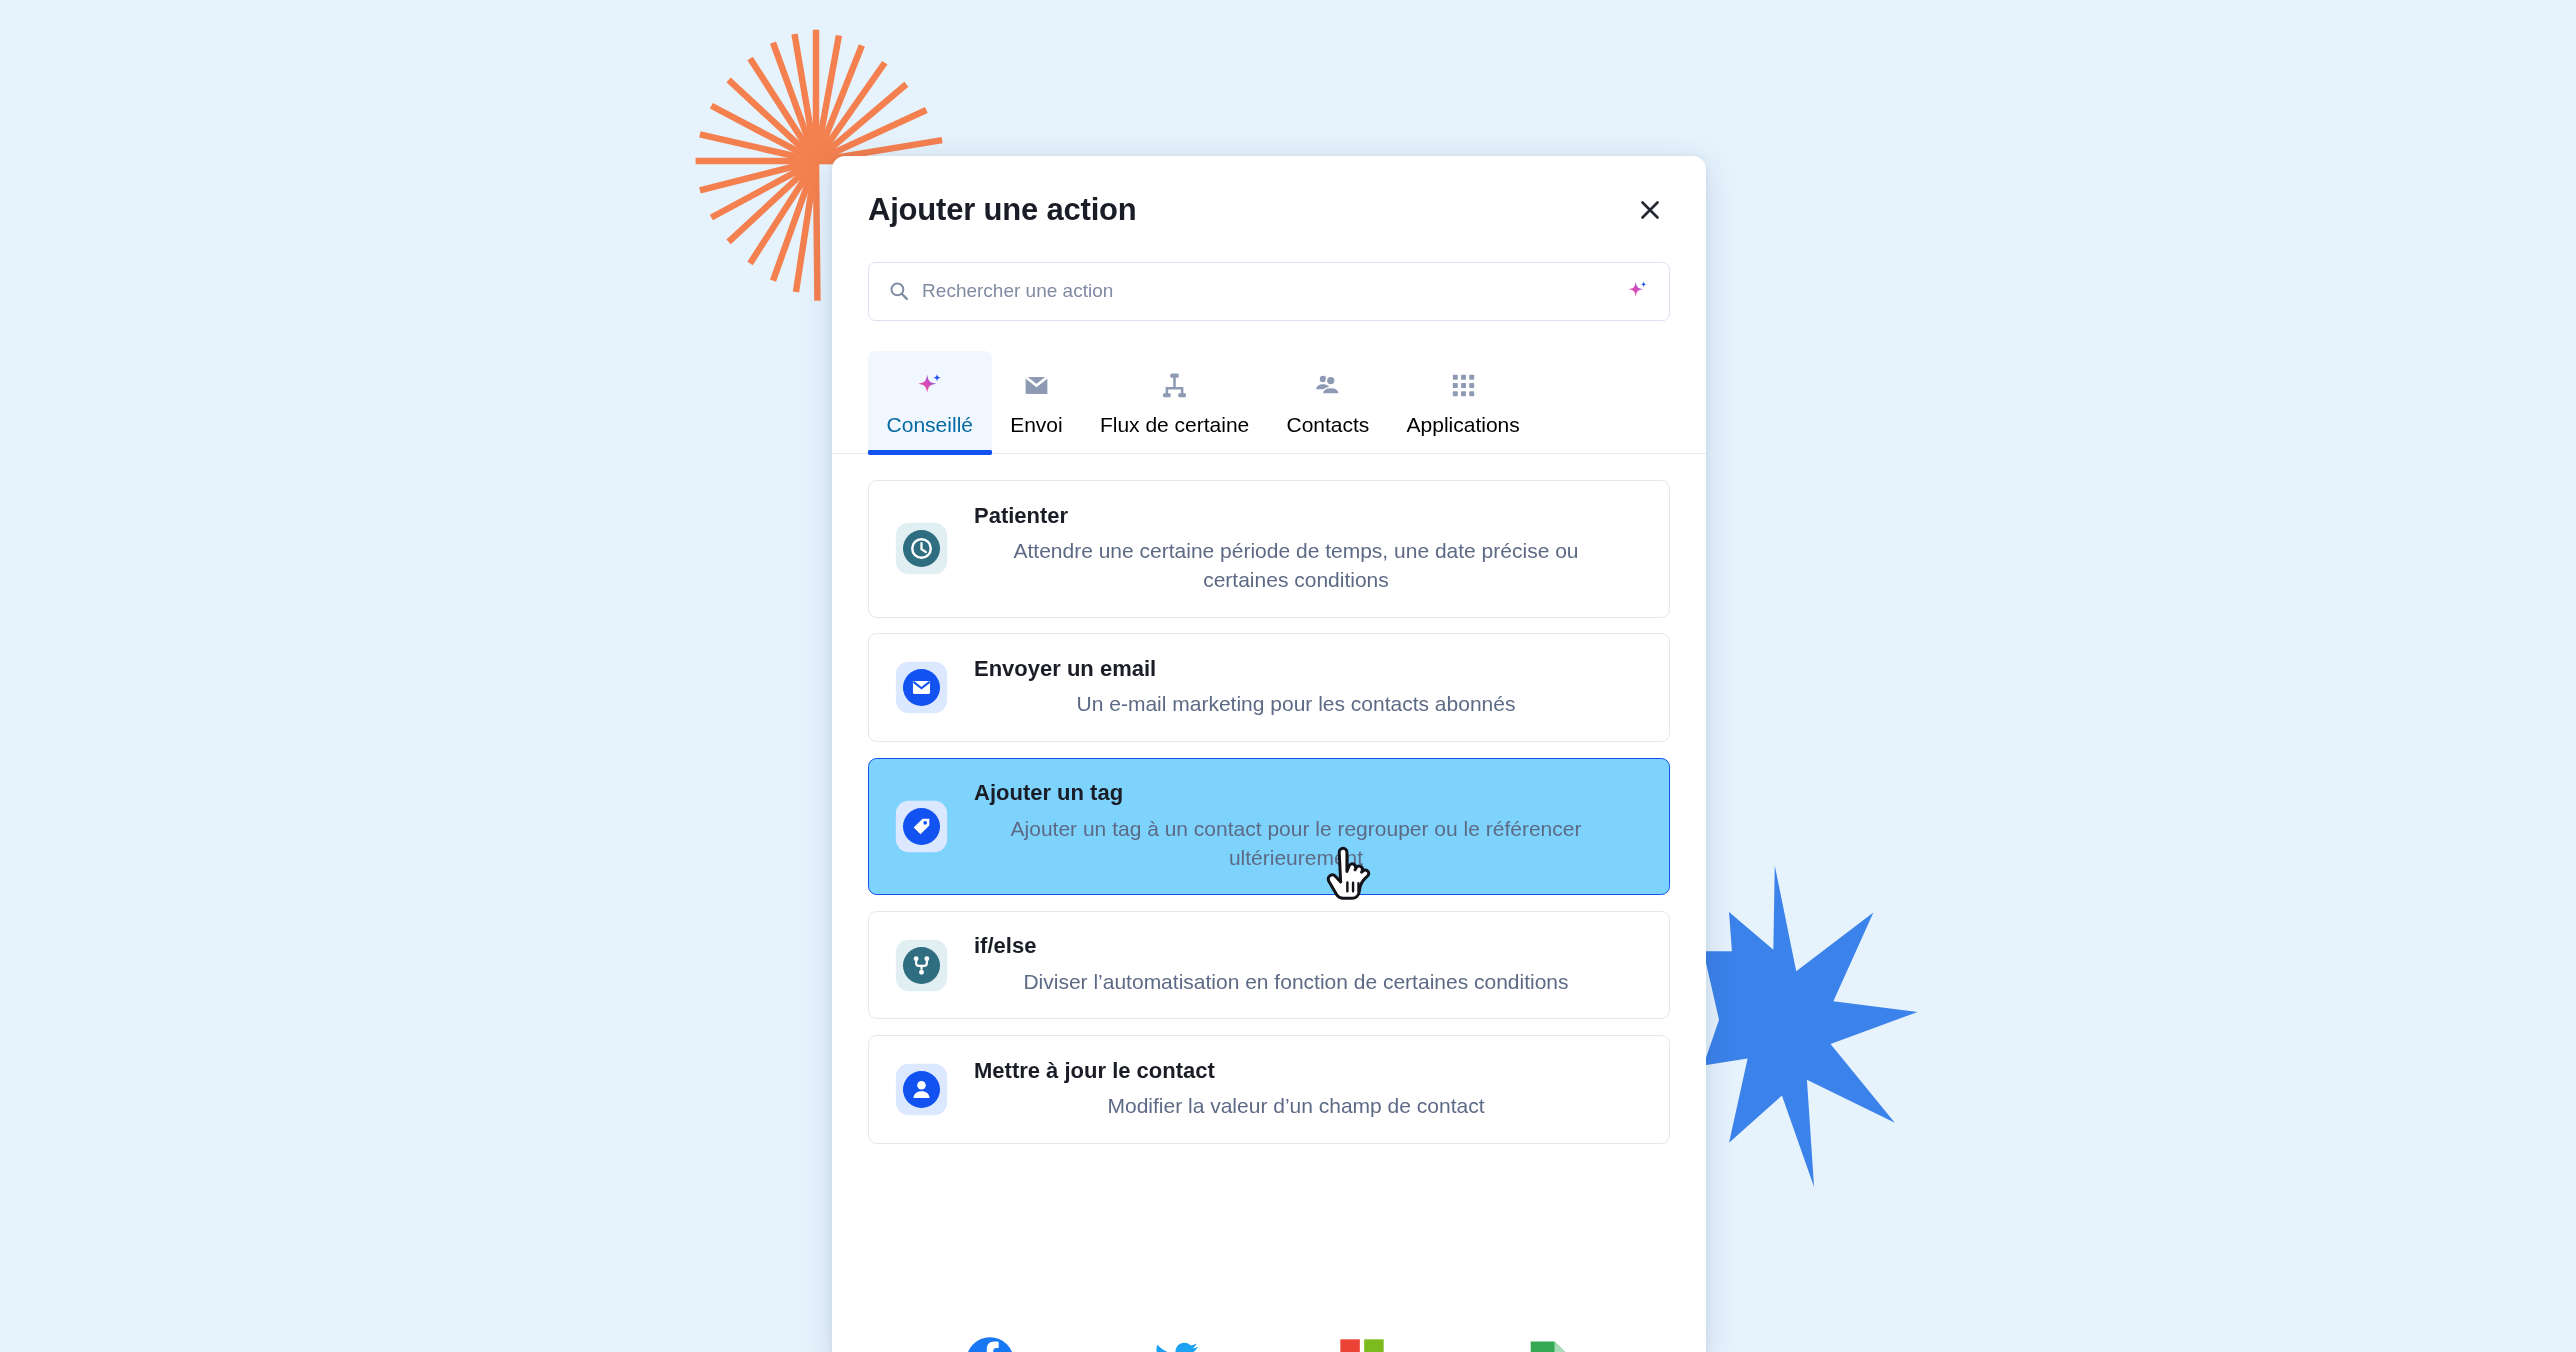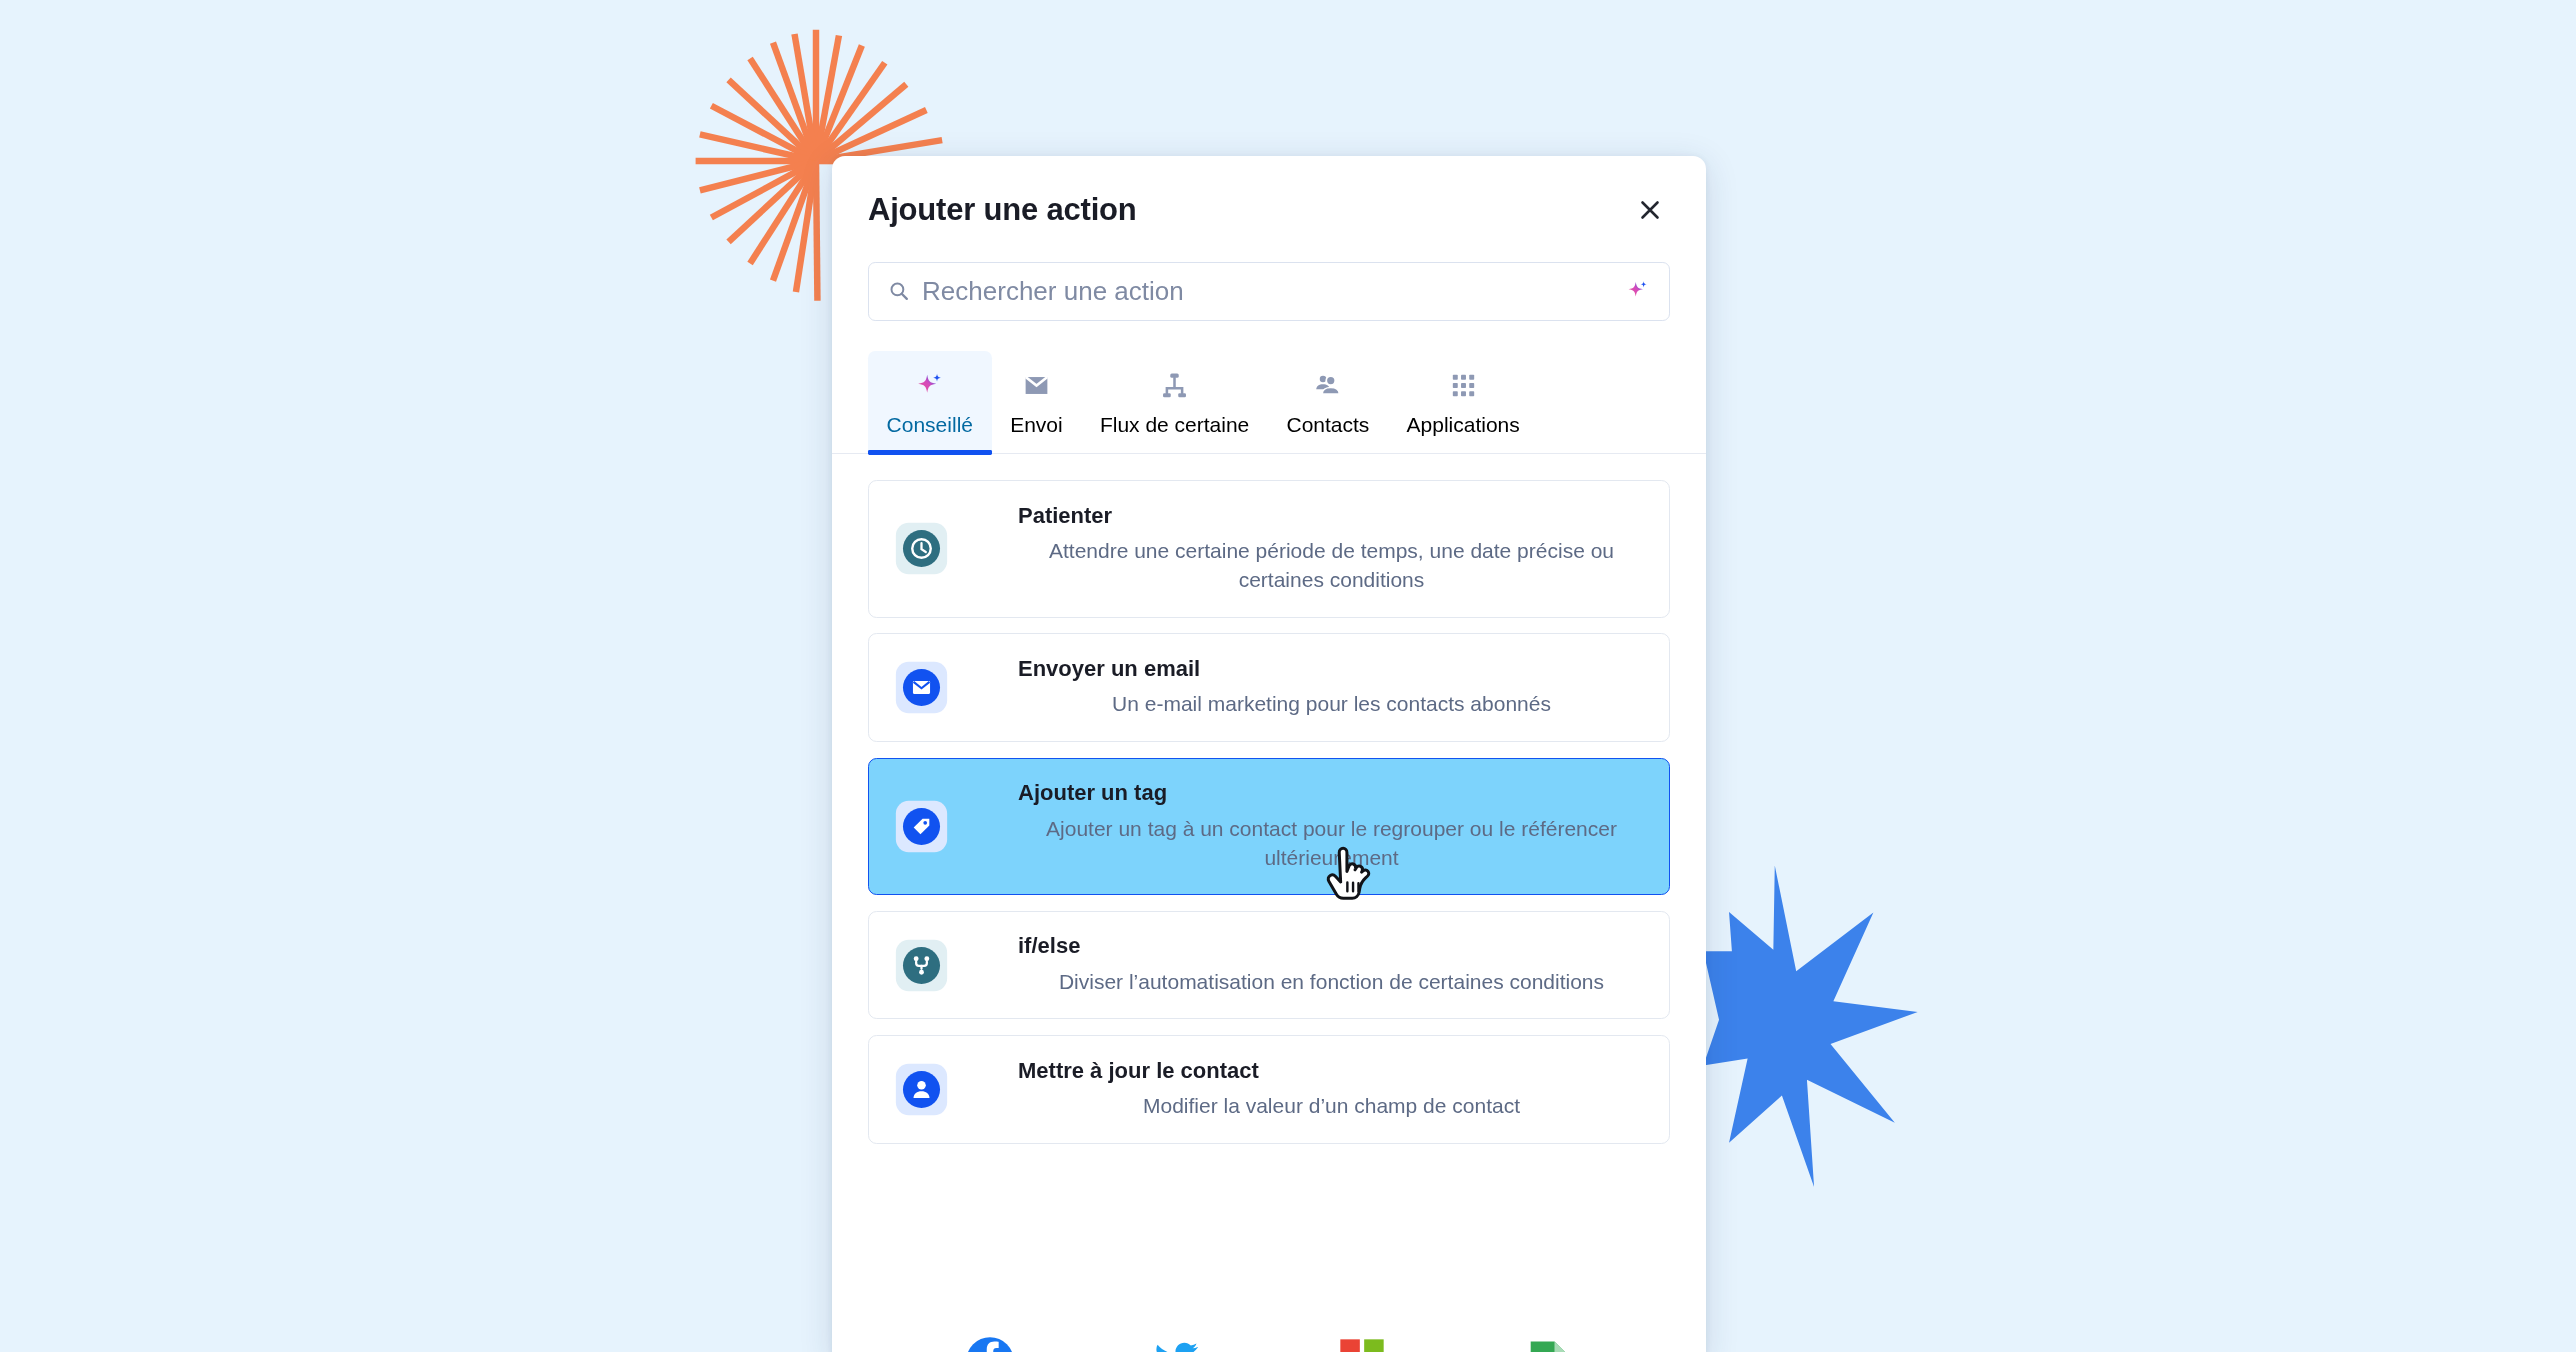--- a/index.html
+++ b/index.html
@@ -48,21 +48,21 @@
     border: 1.4px solid #dbe2ef;
     border-radius: 7.2px;
     padding: 0 18.6px;
     background: #fff;
   }
   .search-icon { flex: 0 0 auto; margin-right: 13px; }
   .search-input {
     flex: 1 1 auto;
     border: none; outline: none;
     font-family: "Liberation Sans", sans-serif;
-    font-size: 26px; color: #8b5cf6;
+    font-size: 19px; color: #8b5cf6;
     background: transparent;
   }
   .search-input::placeholder { color: #7f8aa3; }
   .sparkle-btn { flex: 0 0 auto; background: none; border: none; cursor: pointer;
                  display: flex; align-items: center; }
 
   
   .tabs {
     display: flex; align-items: flex-end;
     padding: 30px 36px 0 36px;
@@ -88,21 +88,20 @@
   
   .list { padding: 26px 36px 0 36px; display: flex; flex-direction: column; gap: 15.7px; }
   .action-card {
     display: flex; align-items: center;
     border: 1.4px solid #e3e8f0;
     border-radius: 8.6px;
     padding: 21.5px 24px;
     background: #fff;
     cursor: pointer;
     min-height: 107px;
-    gap: 44px;
   }
   .action-card.selected {
     border-color: #1152f0;
     background: #7dd3fc;
   }
   .action-icon-wrap {
     flex: 0 0 auto; width: 57px; height: 57px; margin-right: 24px;
     display: flex; align-items: center; justify-content: center;
   }
   .action-text { flex: 1 1 auto; min-width: 0; }

